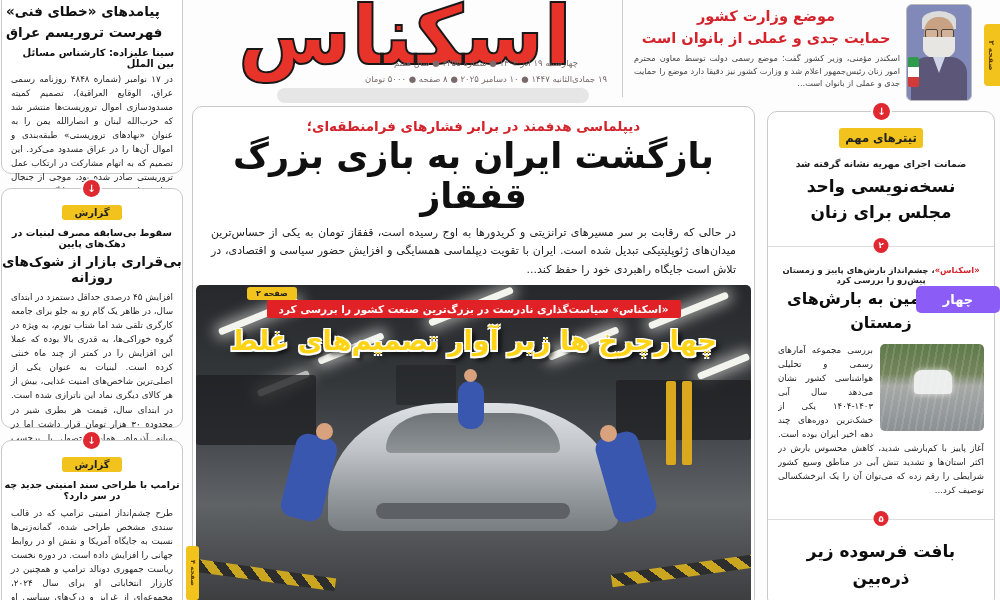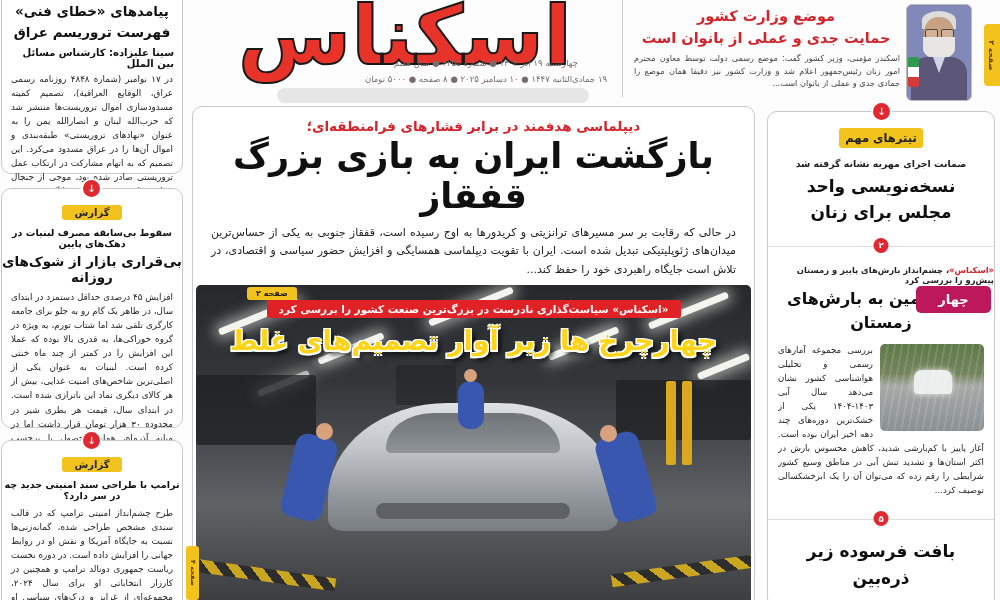--- a/index.html
+++ b/index.html
@@ -32,25 +32,25 @@
   .p-beard{position:absolute;left:16px;top:32px;width:32px;height:22px;border-radius:0 0 48% 48%;background:#e8e6e2;}
   .p-suit{position:absolute;left:4px;top:52px;width:56px;height:43px;border-radius:16px 16px 0 0;background:#5c5678;}
   .p-shirt{position:absolute;left:26px;top:52px;width:12px;height:16px;background:#cfd4e8;clip-path:polygon(0 0,100% 0,50% 100%);}
   .p-flag{position:absolute;left:1px;top:52px;width:11px;height:30px;border-radius:2px;overflow:hidden;}
   .p-flag i{display:block;height:10px;}
 
   
   .vtab{position:absolute;background:#f2c21d;border-radius:4px 0 0 4px;z-index:6;
         display:flex;align-items:center;justify-content:center;}
   .vtab span{transform:rotate(90deg);white-space:nowrap;font-size:7.5px;font-weight:700;color:#5a3c00;}
-  .pinktab{position:absolute;left:916px;top:286px;width:75px;height:27px;background:#be185d;border-radius:5px;
+  .pinktab{position:absolute;left:916px;top:286px;width:84px;height:27px;background:#8b5cf6;border-radius:5px;
            z-index:6;color:#fff;font-weight:800;font-size:13px;display:flex;align-items:center;justify-content:center;letter-spacing:4px;}
 
   
-  .lc-headline{font-weight:800;font-size:13.5px;line-height:1.55;text-align:center;color:#111;margin:6px 4px 4px;}
+  .lc-headline{font-weight:800;font-size:13.5px;line-height:1.55;text-align:left;color:#111;margin:6px 4px 4px;}
   .lc-byline{font-weight:700;font-size:10px;text-align:right;margin:4px 8px 2px;color:#111;}
   .lc-body{font-size:8.8px;line-height:1.6;color:#222;margin:3px 9px 0;}
   .lc-footer{color:#d4232b;font-weight:700;font-size:8.8px;margin:7px 10px 0;}
   .badge{display:inline-block;background:#f2c21d;color:#222;font-weight:800;font-size:10px;
          padding:2px 12px;border-radius:3px;}
   .lc-kicker{font-weight:700;font-size:9.6px;text-align:center;color:#111;margin-top:7px;}
   .lc-h2{font-weight:800;font-size:13.5px;text-align:center;color:#111;margin-top:4px;}
   .circ{position:absolute;width:17px;height:17px;border-radius:50%;background:#e02830;z-index:5;
         color:#fff;display:flex;align-items:center;justify-content:center;font-size:10px;font-weight:800;
         box-shadow:0 0 0 2px #fff;}
@@ -86,21 +86,21 @@
                text-shadow:-1.5px -1.5px 0 #fff,1.5px -1.5px 0 #fff,-1.5px 1.5px 0 #fff,1.5px 1.5px 0 #fff,4px 4px 5px rgba(0,0,0,.9);}
 
   
   .rc-badge-wrap{text-align:center;margin-top:15px;}
   .rc-badge{display:inline-block;background:#f2c21d;color:#222;font-weight:800;font-size:11.5px;padding:3px 6px;border-radius:3px;}
   .rc-kicker{text-align:center;font-weight:700;font-size:9.4px;color:#222;margin-top:10px;}
   .rc-headline{text-align:center;font-weight:800;font-size:17px;line-height:1.55;color:#0d0d0d;margin:4px 18px 0;}
   .rc-div{position:relative;margin:12px 0 10px;height:17px;clear:both;}
   .rc-div .rule{position:absolute;left:0;right:0;top:8px;border-top:1px solid #ddd;}
   .rc-div .circ{position:absolute;left:50%;top:0;transform:translateX(-50%);}
-  .rc-kicker2{text-align:right;font-weight:700;font-size:8.4px;color:#222;margin-top:6px;}
+  .rc-kicker2{text-align:center;font-weight:700;font-size:8.4px;color:#222;margin-top:6px;}
   .rc-bodywrap{margin:8px 10px 0;overflow:hidden;font-size:8.6px;line-height:1.62;color:#222;text-align:justify;}
   .rainphoto{float:right;width:104px;height:87px;border-radius:5px;margin-left:7px;margin-bottom:3px;
              background:linear-gradient(180deg,#5f7a4a 0%,#74855c 34%,#a7aaa6 48%,#979c9e 75%,#8b9092 100%);position:relative;overflow:hidden;}
   .raincar{position:absolute;left:34px;top:26px;width:38px;height:24px;background:#eceeee;border-radius:8px 8px 4px 4px;box-shadow:0 0 6px rgba(255,255,255,.8);}
   .rainblur{position:absolute;inset:0;background:repeating-linear-gradient(100deg,rgba(255,255,255,.12) 0 2px,rgba(255,255,255,0) 2px 7px);}
 </style>
 </head>
 <body>
 
 <div class="page">
@@ -110,21 +110,21 @@
     <div>چهارشنبه ۱۹ آذر ۱۴۰۴ ● شماره ۳۲۵۵ ● سال هفتم</div>
     <div>۱۹ جمادی‌الثانیه ۱۴۴۷ ● ۱۰ دسامبر ۲۰۲۵ ● ۸ صفحه ● ۵۰۰۰ تومان</div>
   </div>
   <div class="graybar"></div>
   <div class="vline"></div>
 
   <div class="trs-head">
     <div>موضع وزارت کشور</div>
     <div>حمایت جدی و عملی از بانوان است</div>
   </div>
-  <div class="trs-body">اسکندر مؤمنی، وزیر کشور گفت: موضع رسمی دولت توسط معاون محترم امور زنان رئیس‌جمهور اعلام شد و وزارت کشور نیز دقیقا همان موضع را جمادی جدی و عملی از بانوان است...</div>
+  <div class="trs-body">اسکندر مؤمنی، وزیر کشور گفت: موضع رسمی دولت توسط معاون محترم امور زنان رئیس‌جمهور اعلام شد و وزارت کشور نیز دقیقا دارد موضع را حمایت جدی و عملی از بانوان است...</div>
   <div class="portrait">
     <div class="p-hair"></div>
     <div class="p-face"></div>
     <div class="p-glass" style="left:18px;"></div>
     <div class="p-glass" style="left:34px;"></div>
     <div class="p-beard"></div>
     <div class="p-suit"></div>
     <div class="p-shirt"></div>
     <div class="p-flag">
       <i style="background:#2e9a4e;"></i>
@@ -161,21 +161,21 @@
 
   <div class="card" style="left:1px;top:440px;width:182px;height:175px;">
     <div class="ctr" style="margin-top:12px;"><span class="badge">گزارش</span></div>
     <div class="lc-kicker">ترامپ با طراحی سند امنیتی جدید چه در سر دارد؟</div>
     <div class="lc-body jt" style="margin-top:5px;">طرح چشم‌انداز امنیتی ترامپ که در قالب سندی مشخص طراحی شده، گمانه‌زنی‌ها نسبت به جایگاه آمریکا و نقش او در روابط جهانی را افزایش داده است. در دوره نخست ریاست جمهوری دونالد ترامپ و همچنین در کارزار انتخاباتی او برای سال ۲۰۲۴، مجموعه‌ای از غرایز و درک‌های سیاسی او آشکار شد. یکی از این غرایز، ارزش‌گذاری بر قدرت</div>
   </div>
 
   <div class="card" style="left:192px;top:106px;width:563px;height:502px;">
     <div class="lead-kicker">دیپلماسی هدفمند در برابر فشارهای فرامنطقه‌ای؛</div>
     <div class="lead-headline">بازگشت ایران به بازی بزرگ قفقاز</div>
-    <div class="lead-body jt">در حالی که رقابت بر سر مسیرهای ترانزیتی و کریدورها به اوج رسیده است، قفقاز جنوبی به یکی از حساس‌ترین میدان‌های ژئوپلیتیکی تبدیل شده است. ایران با تقویت دیپلماسی همسایگی و افزایش حضور سیاسی و اقتصادی، در تلاش است جایگاه راهبردی خود را حفظ کند...</div>
+    <div class="lead-body jt">در حالی که رقابت بر سر مسیرهای ترانزیتی و کریدورها به اوج رسیده است، قفقاز تومان به یکی از حساس‌ترین میدان‌های ژئوپلیتیکی تبدیل شده است. ایران با تقویت دیپلماسی همسایگی و افزایش حضور سیاسی و اقتصادی، در تلاش است جایگاه راهبردی خود را حفظ کند...</div>
     <div class="tagrow">
       <div class="rule"></div>
       <span class="ytag">صفحه ۲</span>
     </div>
 
     <div class="photo">
 
       <div class="lightbar" style="left:20px;top:28px;width:85px;"></div>
       <div class="lightbar" style="left:120px;top:60px;width:70px;"></div>
       <div class="lightbar" style="left:230px;top:18px;width:90px;"></div>

